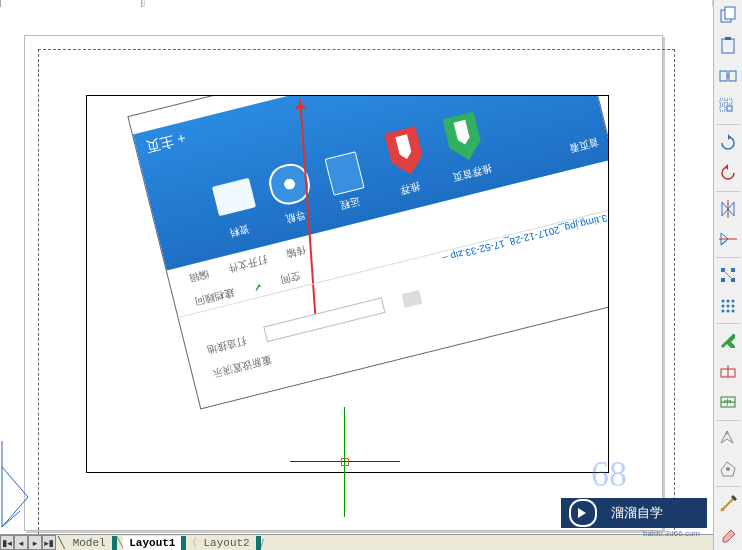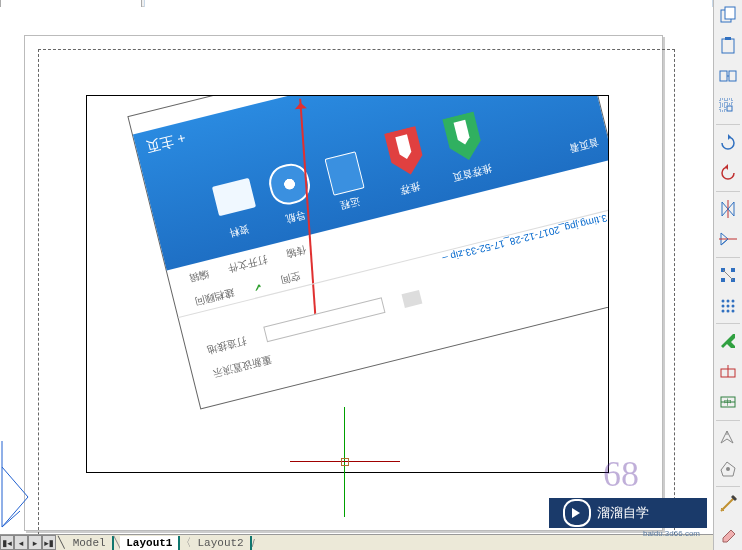--- a/index.html
+++ b/index.html
@@ -31,34 +31,34 @@
 .rotpic .botrow{top:258px}
 
 .tri{position:absolute;left:0;bottom:6px;width:30px;height:90px;z-index:5}
 .tri svg{width:30px;height:90px}
 
 .cross{position:absolute;left:290px;bottom:18px;width:110px;height:110px;z-index:4}
 .cross .v{position:absolute;left:54px;top:0;width:1px;height:110px;background:#00a000}
 .cross .h{position:absolute;top:54px;left:0;height:1px;width:110px;background:#a00000}
 .cross .box{position:absolute;left:51px;top:51px;width:6px;height:6px;border:1px solid #b07030}
 
-.wm{position:absolute;right:74px;bottom:40px;font-size:36px;color:#4c1d95;opacity:.35;font-family:serif;user-select:none}
+.wm{position:absolute;right:86px;bottom:40px;font-size:36px;color:#3b82f6;opacity:.35;font-family:serif;user-select:none}
 .wm2{position:absolute;right:70px;bottom:18px;font-size:11px;color:#bbb;opacity:.5}
 
 .tabstrip{position:absolute;left:0;bottom:0;width:713px;height:15px;background:#ece9d8;border-top:1px solid #999;display:flex;align-items:center;font-size:11px}
 .tabstrip .nav{width:12px;height:13px;border:1px solid #888;background:#ddd;display:flex;align-items:center;justify-content:center;font-size:9px;color:#333}
-.tabstrip .tab{padding:0 6px;height:14px;line-height:14px;border-right:2px solid #0f766e;color:#555;font-family:'Courier New',monospace}
+.tabstrip .tab{padding:0 6px;height:14px;line-height:14px;border-right:5px solid #0f766e;color:#555;font-family:'Courier New',monospace}
 .tabstrip .tab.active{background:#fff;font-weight:bold;color:#000}
 
 .rtool{position:absolute;right:0;top:0;width:28px;height:550px;background:#f0f0f0;border-left:1px solid #bbb;display:flex;flex-direction:column}
 .rtool .btn{width:26px;height:26px;margin:2px auto;display:flex;align-items:center;justify-content:center;color:#0050a0;font-size:15px;border:1px solid transparent}
 .rtool .btn svg{width:18px;height:18px}
 .rtool .sep{height:0;border-top:1px solid #ccc;margin:2px 2px}
 
-.logo{position:absolute;right:35px;bottom:22px;width:130px;height:30px;background:#1a3a6a;color:#fff;display:flex;align-items:center;padding:0 14px;gap:6px;font-size:13px;z-index:20}
+.logo{position:absolute;right:35px;bottom:22px;width:130px;height:30px;background:#1a3a6a;color:#fff;display:flex;align-items:center;padding:0 8px;gap:14px;font-size:13px;z-index:20}
 .logo .play{width:24px;height:24px;border:2px solid #fff;border-radius:12px;display:flex;align-items:center;justify-content:center}
 .logo .play:before{content:"";border:5px solid transparent;border-left:8px solid #fff;margin-left:3px}
 </style>
 </head>
 <body>
 
 <div class="topbar">
   <div class="tab"></div>
   <div class="search"></div>
 </div>

